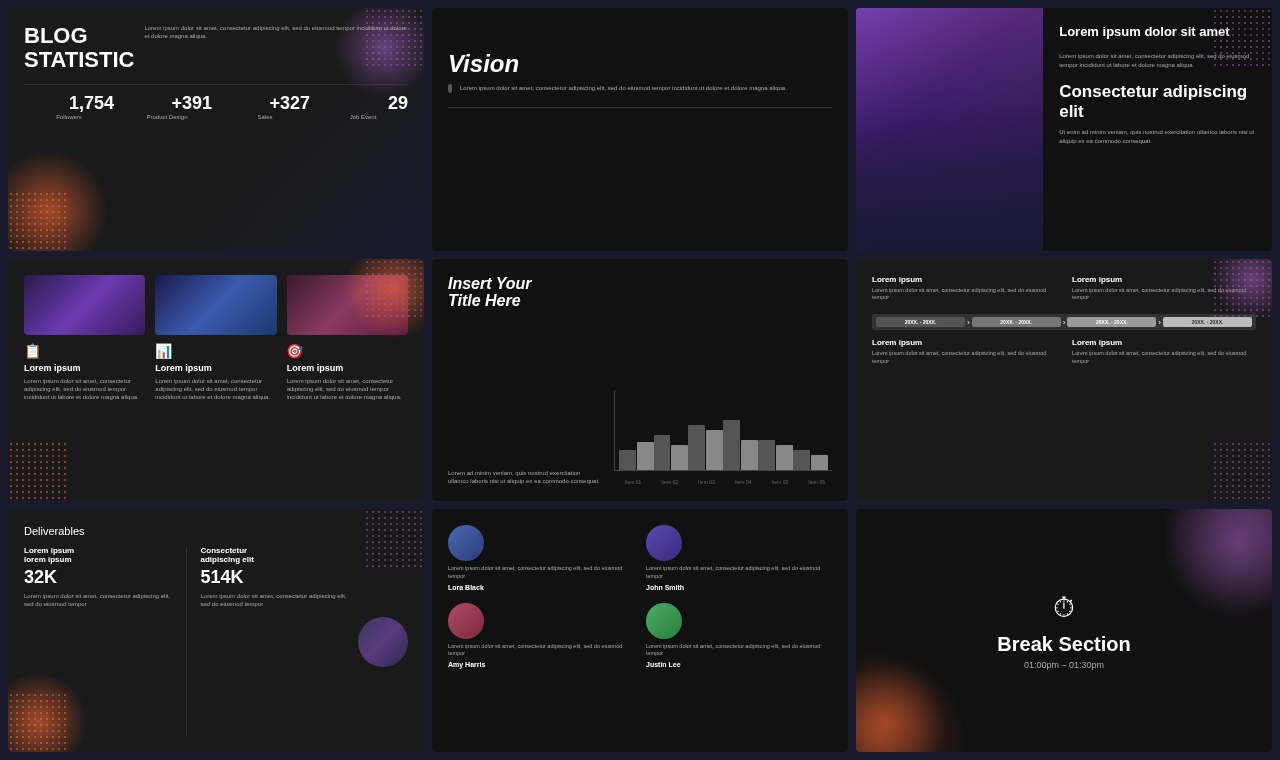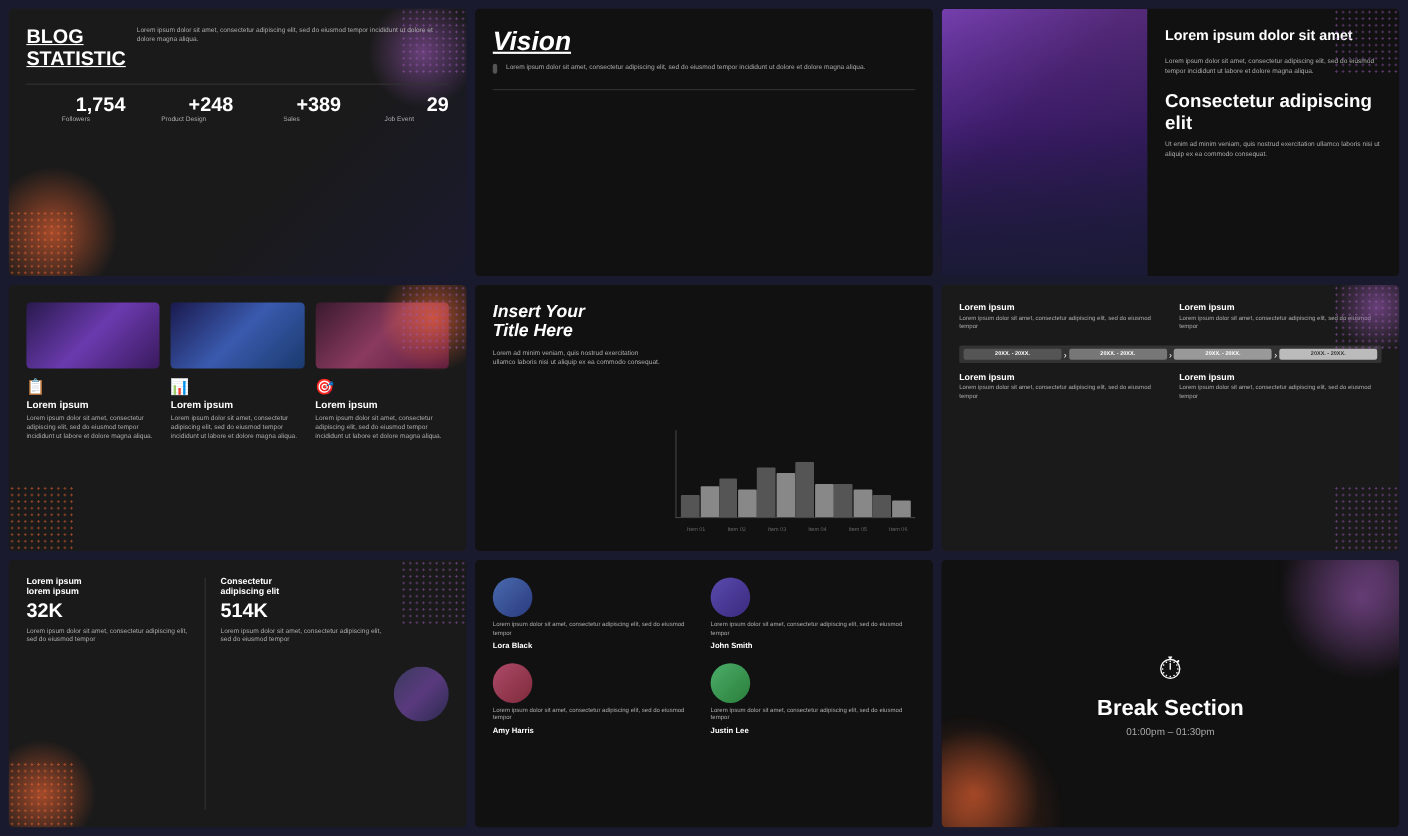--- a/index.html
+++ b/index.html
@@ -41,39 +41,39 @@
       background: radial-gradient(circle, #ff6b35 0%, transparent 70%);
       bottom: -20px; left: -20px; width: 120px; height: 120px;
     }
     .slide-1::after {
       background: radial-gradient(circle, #9b59b6 0%, transparent 70%);
       top: -10px; right: -10px; width: 100px; height: 100px;
     }
     .slide-1-content { position: relative; z-index: 1; }
     .slide-1-header { display: flex; gap: 10px; margin-bottom: 12px; }
     .slide-1-title h1 {
-      font-size: 18px; font-weight: 900; color: #fff;
-      text-transform: uppercase; line-height: 1.1; text-decoration: underline;
+      font-size: 22px; font-weight: 900; color: #fff;
+      text-transform: uppercase; line-height: 1.1;
     }
     .slide-1-desc { font-size: 6px; color: #aaa; flex: 1; line-height: 1.4; }
     .slide-1-stats {
       display: flex; gap: 8px; margin-top: 8px;
       border-top: 1px solid #333; padding-top: 8px;
     }
     .stat-item { text-align: center; flex: 1; }
     .stat-number { font-size: 18px; font-weight: 900; color: #fff; text-align: right; }
     .stat-label { font-size: 6px; color: #aaa; }
 
     
     .slide-2 { padding: 16px; background: #111; }
     .slide-2-section { margin-bottom: 14px; }
     .slide-2-section-title {
       font-size: 24px; font-weight: 900; color: #fff;
       font-style: italic; margin-bottom: 6px;
-      text-decoration: underline; text-underline-offset: 2px;
+      text-underline-offset: 2px; margin-top: 26px;
     }
     .slide-2-text { font-size: 6px; color: #aaa; line-height: 1.5; }
     .slide-2-divider { height: 1px; background: #333; margin: 10px 0; }
 
     
     .slide-3 {
       display: flex;
       background: #111;
       overflow: hidden;
     }
@@ -109,21 +109,21 @@
     }
     .img-gaming { background: linear-gradient(135deg, #2a1a4e, #6a3aae, #3a1a5e); }
     .img-esports { background: linear-gradient(135deg, #1a1a4e, #3a5aae, #1a3a6e); }
     .img-hands { background: linear-gradient(135deg, #3a1a2e, #8a3a5e, #5a1a3e); }
     .slide-4-icon { font-size: 14px; color: #aaa; margin-bottom: 4px; }
     .slide-4-col-title { font-size: 9px; font-weight: 900; color: #fff; margin-bottom: 4px; }
     .slide-4-col-text { font-size: 6px; color: #aaa; line-height: 1.4; }
 
     
     .slide-5 { padding: 16px; background: #111; display: flex; gap: 12px; }
-    .slide-5-left { width: 40%; display: flex; flex-direction: column; justify-content: flex-start; }
+    .slide-5-left { width: 40%; display: flex; flex-direction: column; justify-content: space-between; }
     .slide-5-title {
       font-size: 16px; font-weight: 900; color: #fff;
       font-style: italic; line-height: 1.1; margin-bottom: 8px;
     }
     .slide-5-text { font-size: 6px; color: #aaa; line-height: 1.4; }
     .slide-5-chart { flex: 1; display: flex; flex-direction: column; }
     .chart-bar-group { flex: 1; display: flex; align-items: flex-end; gap: 1px; }
     .chart-bar {
       flex: 1; background: #555; border-radius: 1px 1px 0 0;
       min-height: 4px;
@@ -275,25 +275,25 @@
         <h1>Blog<br>Statistic</h1>
       </div>
       <div class="slide-1-desc">Lorem ipsum dolor sit amet, consectetur adipiscing elit, sed do eiusmod tempor incididunt ut dolore et dolore magna aliqua.</div>
     </div>
     <div class="slide-1-stats">
       <div class="stat-item">
         <div class="stat-number">1,754</div>
         <div class="stat-label">Followers</div>
       </div>
       <div class="stat-item">
-        <div class="stat-number">+248</div>
+        <div class="stat-number">+391</div>
         <div class="stat-label">Product Design</div>
       </div>
       <div class="stat-item">
-        <div class="stat-number">+389</div>
+        <div class="stat-number">+327</div>
         <div class="stat-label">Sales</div>
       </div>
       <div class="stat-item">
         <div class="stat-number">29</div>
         <div class="stat-label">Job Event</div>
       </div>
     </div>
   </div>
 </div>
 
@@ -426,20 +426,21 @@
     <div class="slide-6-item">
       <div class="slide-6-item-title">Lorem ipsum</div>
       <div class="slide-6-item-text">Lorem ipsum dolor sit amet, consectetur adipiscing elit, sed do eiusmod tempor</div>
     </div>
   </div>
 </div>
 
 <div class="slide slide-7">
   <div class="dot-pattern-tr"></div>
   <div class="dot-pattern-bl"></div>
+  <div class="slide-7-title">Deliverables</div>
   <div class="slide-7-content">
     <div style="flex:1;">
       <div class="slide-7-metric-title">Lorem ipsum<br>lorem ipsum</div>
       <div class="slide-7-number">32K</div>
       <div class="slide-7-text">Lorem ipsum dolor sit amet, consectetur adipiscing elit, sed do eiusmod tempor</div>
     </div>
     <div class="slide-7-divider"></div>
     <div style="flex:1;">
       <div class="slide-7-metric-title">Consectetur<br>adipiscing elit</div>
       <div class="slide-7-number">514K</div>

